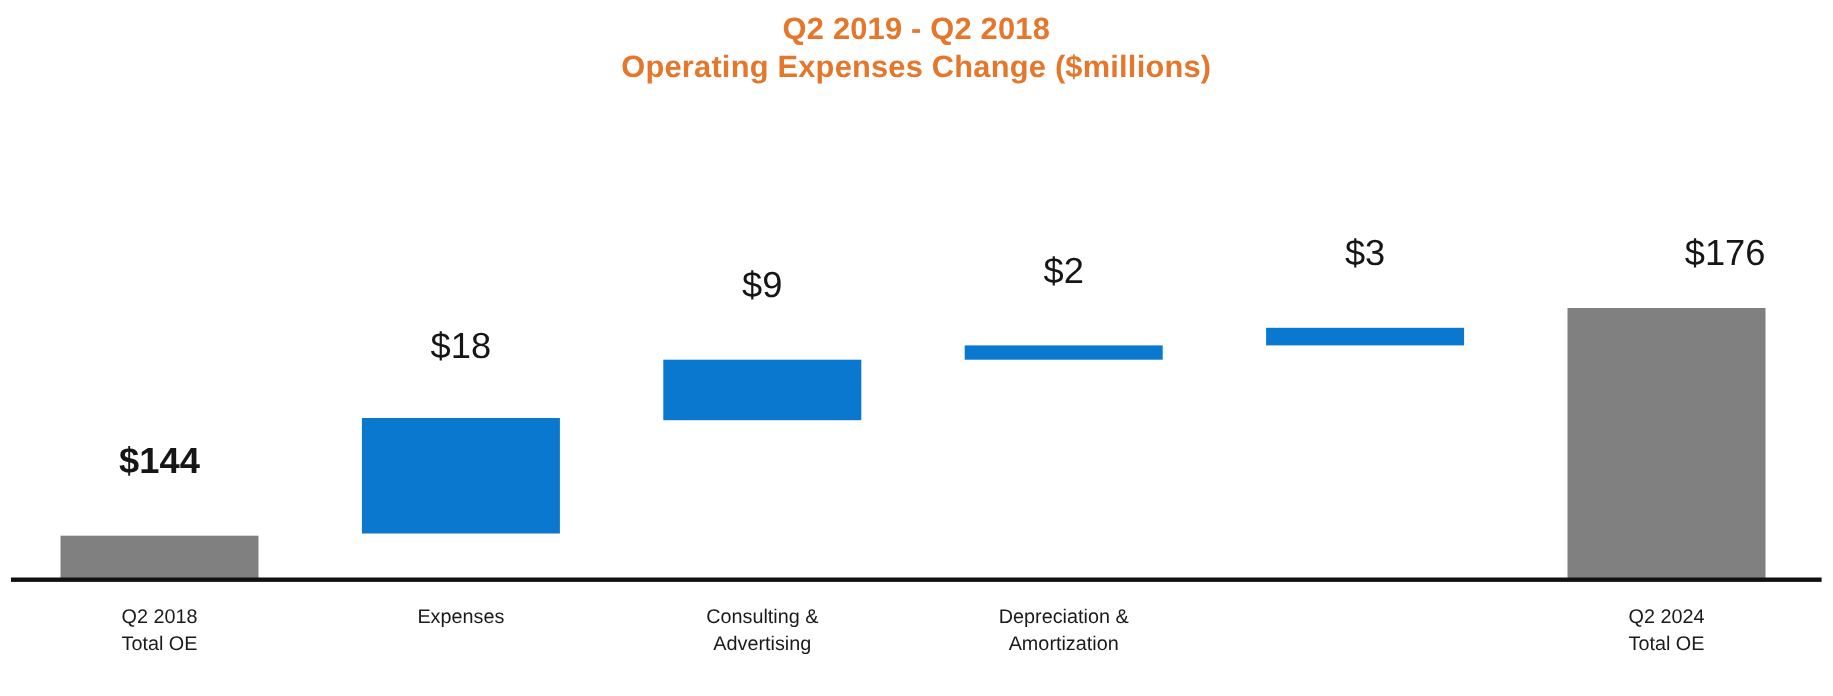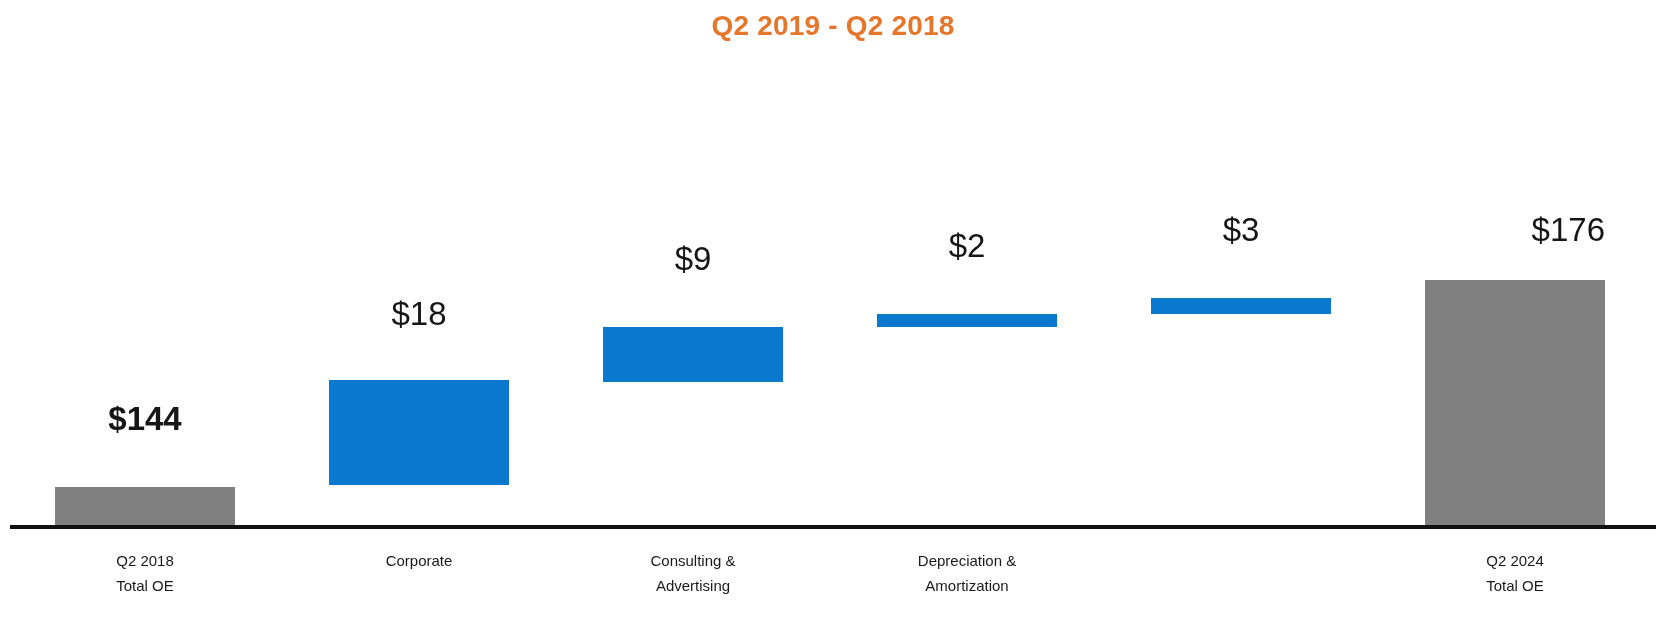--- a/index.html
+++ b/index.html
@@ -70,33 +70,34 @@
     width: 1646px;
     height: 4px;
     background: #111111;
   }
 
   
   .cat-label {
     position: absolute;
     text-align: center;
     color: #1a1a1a;
-    font-size: 15px;
+    font-size: 18px;
     line-height: 25px;
     font-family: "Liberation Sans", sans-serif;
   }
   .cat-label .l1, .cat-label .l2 { display: block; }
 </style>
 </head>
 <body>
 
 <div id="chart-root">
 
   <div class="title-block">
     <span class="title-line">Q2 2019 - Q2 2018</span>
+    <span class="title-line">Operating Expenses Change ($millions)</span>
   </div>
 
   <div class="plot-area">
 
     <div class="value-label" style="left:55px; top:400px; width:180px;font-weight:bold;">$144</div>
     <div class="bar gray" style="left:55px; top:487px; width:180px; height:40px;"></div>
 
     <div class="value-label" style="left:329px; top:295px; width:180px;">$18</div>
     <div class="bar blue" style="left:329px; top:380px; width:180px; height:105px;"></div>
 
@@ -115,21 +116,21 @@
   </div>
 
   <div class="axis-line" style="top:525px;"></div>
 
   <div class="cat-label" style="left:55px; top:548px; width:180px;">
     <span class="l1">Q2 2018</span>
     <span class="l2">Total OE</span>
   </div>
 
   <div class="cat-label" style="left:329px; top:548px; width:180px;">
-    <span class="l1">Corporate</span>
+    <span class="l1">Expenses</span>
   </div>
 
   <div class="cat-label" style="left:603px; top:548px; width:180px;">
     <span class="l1">Consulting &amp;</span>
     <span class="l2">Advertising</span>
   </div>
 
   <div class="cat-label" style="left:877px; top:548px; width:180px;">
     <span class="l1">Depreciation &amp;</span>
     <span class="l2">Amortization</span>

